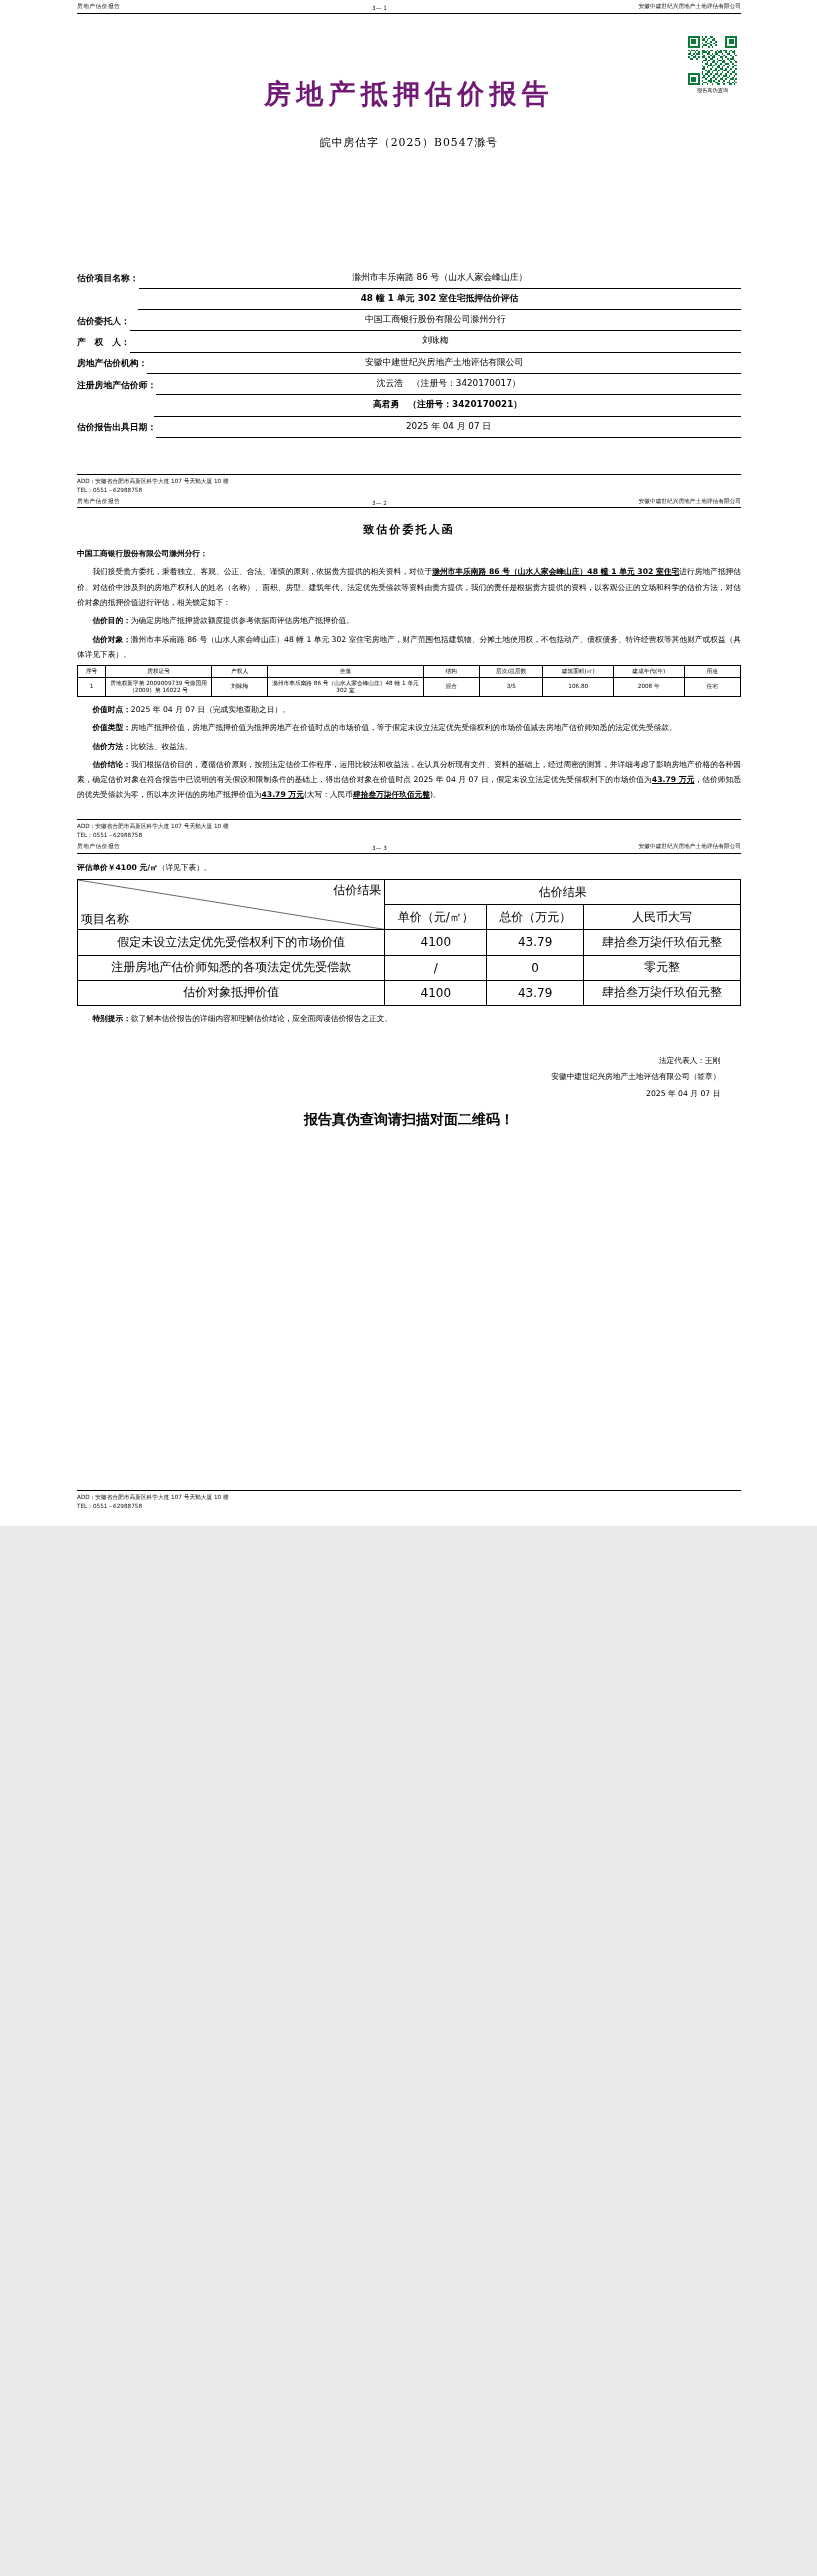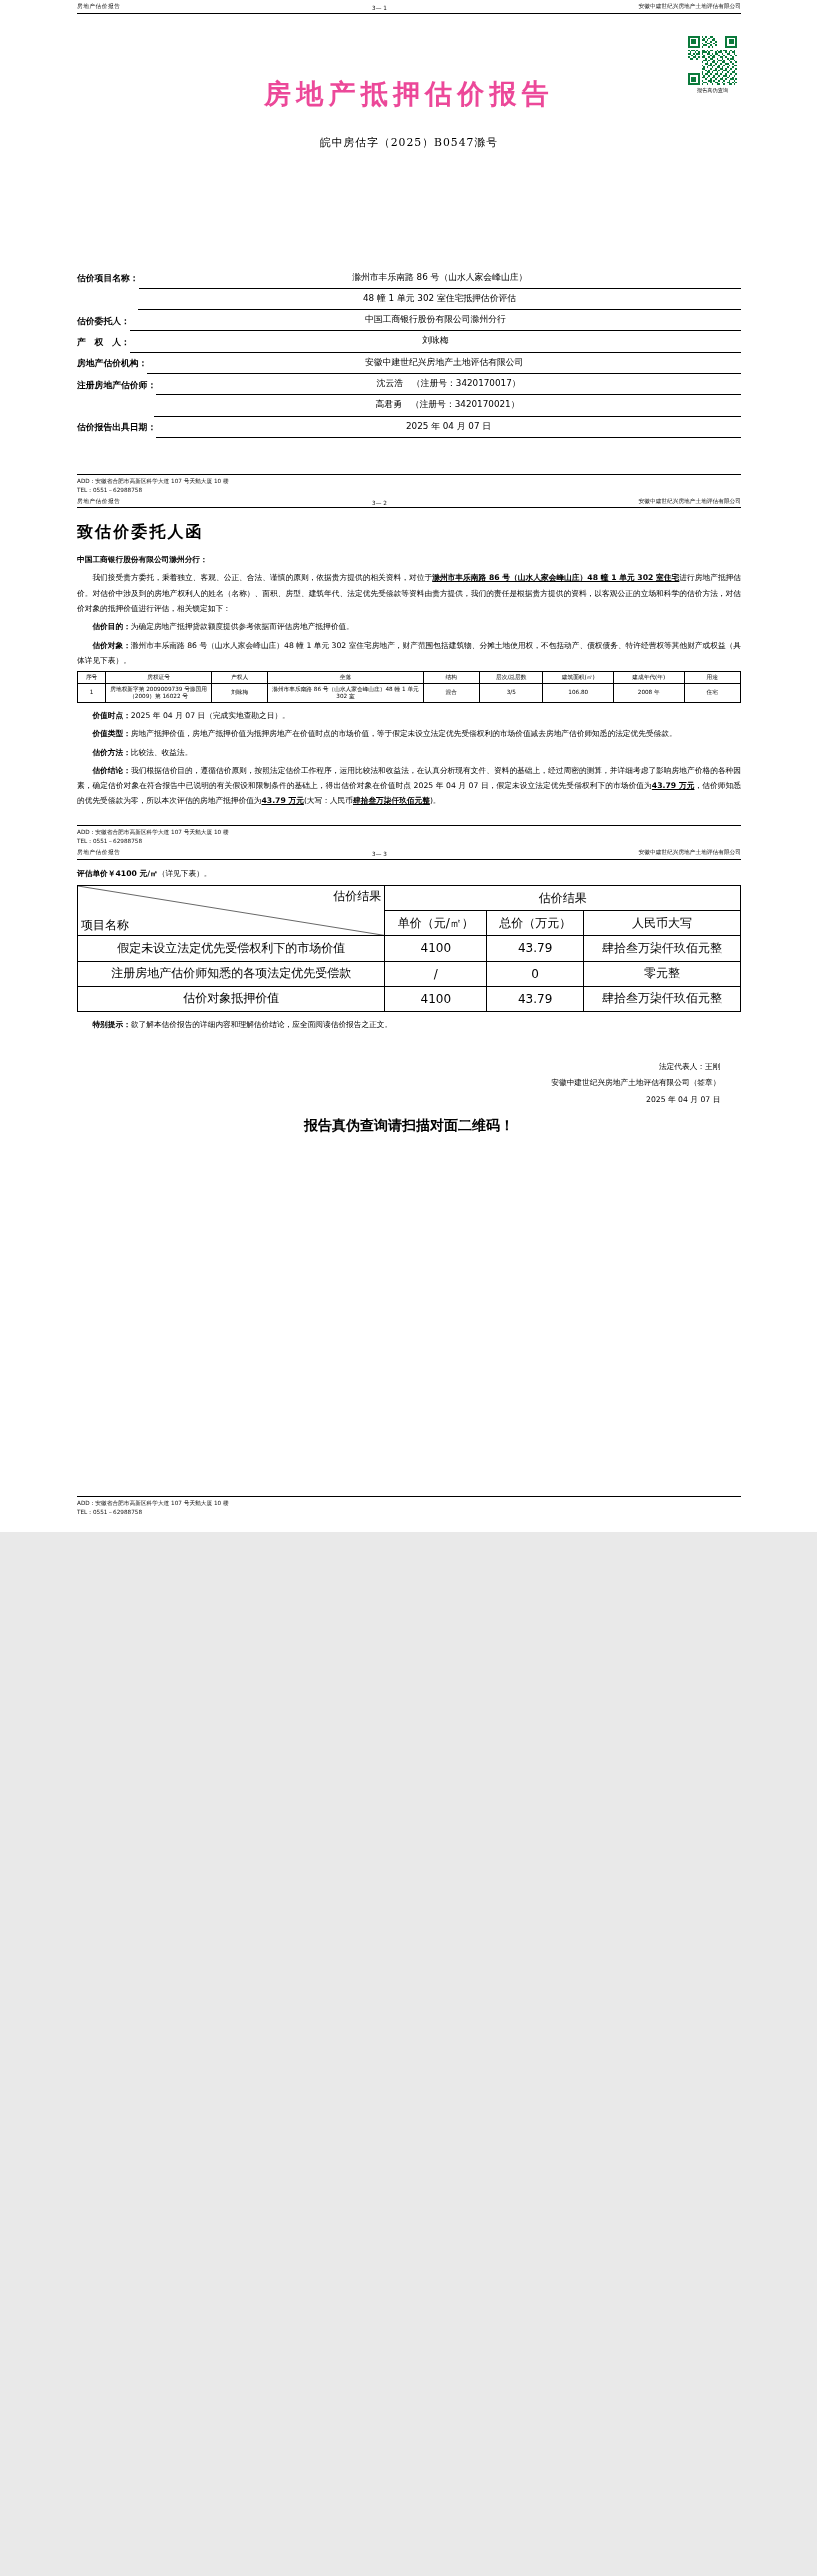--- a/index.html
+++ b/index.html
@@ -16,37 +16,37 @@
   .runhead .r{font-size:5.7px;}
   .runfoot{font-size:5.7px;color:#111;line-height:1.55;padding-top:2.1px;border-top:0.5px solid #000;}
   .runfoot div{white-space:nowrap;}
 
   
   .qr-wrap{position:absolute;right:77px;top:36px;text-align:center;width:57px;}
   .qr{width:49px;height:49px;margin:0 auto;}
   .qr-cap{font-size:5.2px;margin-top:2.1px;letter-spacing:0px;color:#111;}
   .cover-title{
     text-align:center;font-family:"DejaVu Serif","Liberation Serif",serif;
-    font-weight:bold;font-size:27px;letter-spacing:5.2px;margin:62px 0 0 0;color:#ec4899;
+    font-weight:bold;font-size:27px;letter-spacing:5.2px;margin:62px 0 0 0;color:#701a75;
   }
   .cover-sub{
     text-align:center;font-size:10.8px;margin-top:24px;letter-spacing:1px;color:#000;
     font-family:"DejaVu Serif","Liberation Serif",serif;
   }
   .cover-fields{margin-top:118px;font-size:8.8px;color:#000;line-height:2.25;}
   .fld{display:flex;align-items:flex-end;}
   .fld .lab{white-space:nowrap;font-weight:bold;font-family:"DejaVu Serif","Liberation Serif",serif;}
   .fld .val{flex:1;border-bottom:0.5px solid #000;text-align:center;padding:0 3.1px 0.5px 3.1px;}
   .cont{display:flex;}
   .cont .sp{width:61px;}
-  .cont .val{flex:1;border-bottom:0.5px solid #000;text-align:center;padding:0 3.1px 0.5px 3.1px;}
+  .cont .val{flex:1;border-bottom:0.5px solid #000;text-align:center;padding:0 3.1px 0.5px 3.1px;font-weight:bold;}
 
   
   .sec-title{
-    text-align:left;font-weight:bold;font-size:16px;letter-spacing:2.1px;margin:13.4px 0 9.3px 0;
+    text-align:center;font-weight:bold;font-size:11px;letter-spacing:2.1px;margin:13.4px 0 9.3px 0;
     font-family:Liberation Sans, sans-serif;
   }
   .p{font-size:7.7px;line-height:1.95;color:#000;text-indent:2em;margin:0 0 3.6px 0;text-align:justify;}
   .p.noind{text-indent:0;}
   .b{font-weight:bold;}
   .u{text-decoration:underline;}
 
   
   table.grid{border-collapse:collapse;width:100%;font-size:5.7px;margin:3.1px 0 4.1px 0;}
   table.grid th,table.grid td{border:0.5px solid #000;padding:1.5px 1px;text-align:center;vertical-align:middle;line-height:1.35;}

